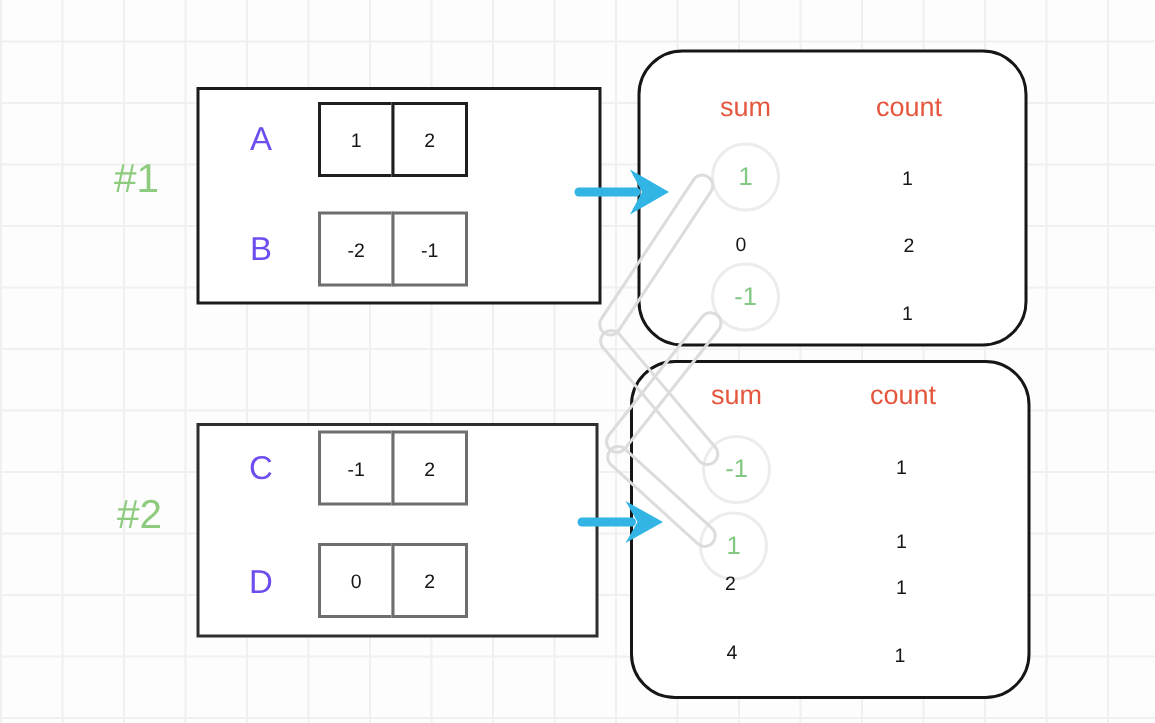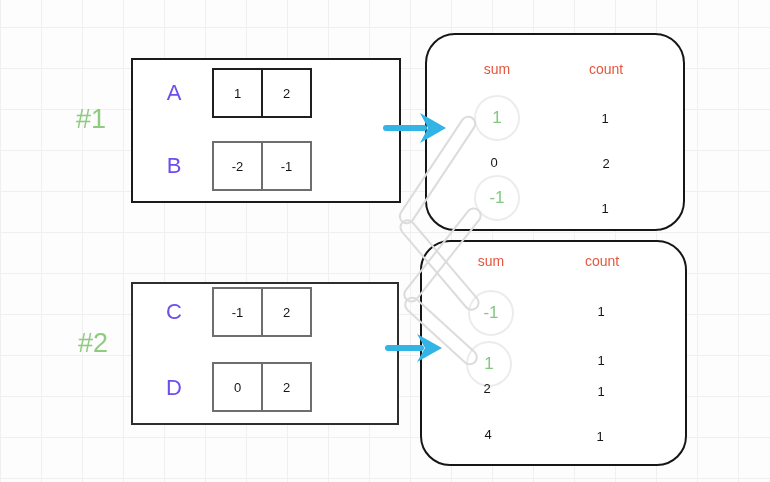--- a/index.html
+++ b/index.html
@@ -20,21 +20,21 @@
   .box-2{border:2px solid #2e2e2e;}
   .arr-name{font-size:22px;color:#6d4ded;width:30px;text-align:center;}
   .arr-row{position:absolute;display:flex;}
   .cell{width:51px;height:50px;box-sizing:border-box;background:#ffffff;
         display:flex;align-items:center;justify-content:center;
         font-size:13px;color:#161616;}
   .cell + .cell{margin-left:-2px;}
   .b-black .cell{border:2px solid #1f1f1f;}
   .b-gray .cell{border:2px solid #6e6e6e;}
   .rtable{position:absolute;background:#ffffff;border:2px solid #161616;border-radius:30px;}
-  .hdr{position:absolute;font-size:14px;color:#e4573e;width:80px;text-align:center;}
+  .hdr{position:absolute;font-size:18px;color:#e4573e;width:80px;text-align:center;}
   .val{position:absolute;font-size:13px;color:#161616;width:40px;text-align:center;}
   .circ{position:absolute;width:42px;height:42px;border:2px solid #ececec;border-radius:50%;
         display:flex;align-items:center;justify-content:center;
         font-size:17px;color:#82c883;}
   .overlay{position:absolute;left:0;top:0;pointer-events:none;}
 </style>
 </head>
 <body>
 
 <div class="stage">

